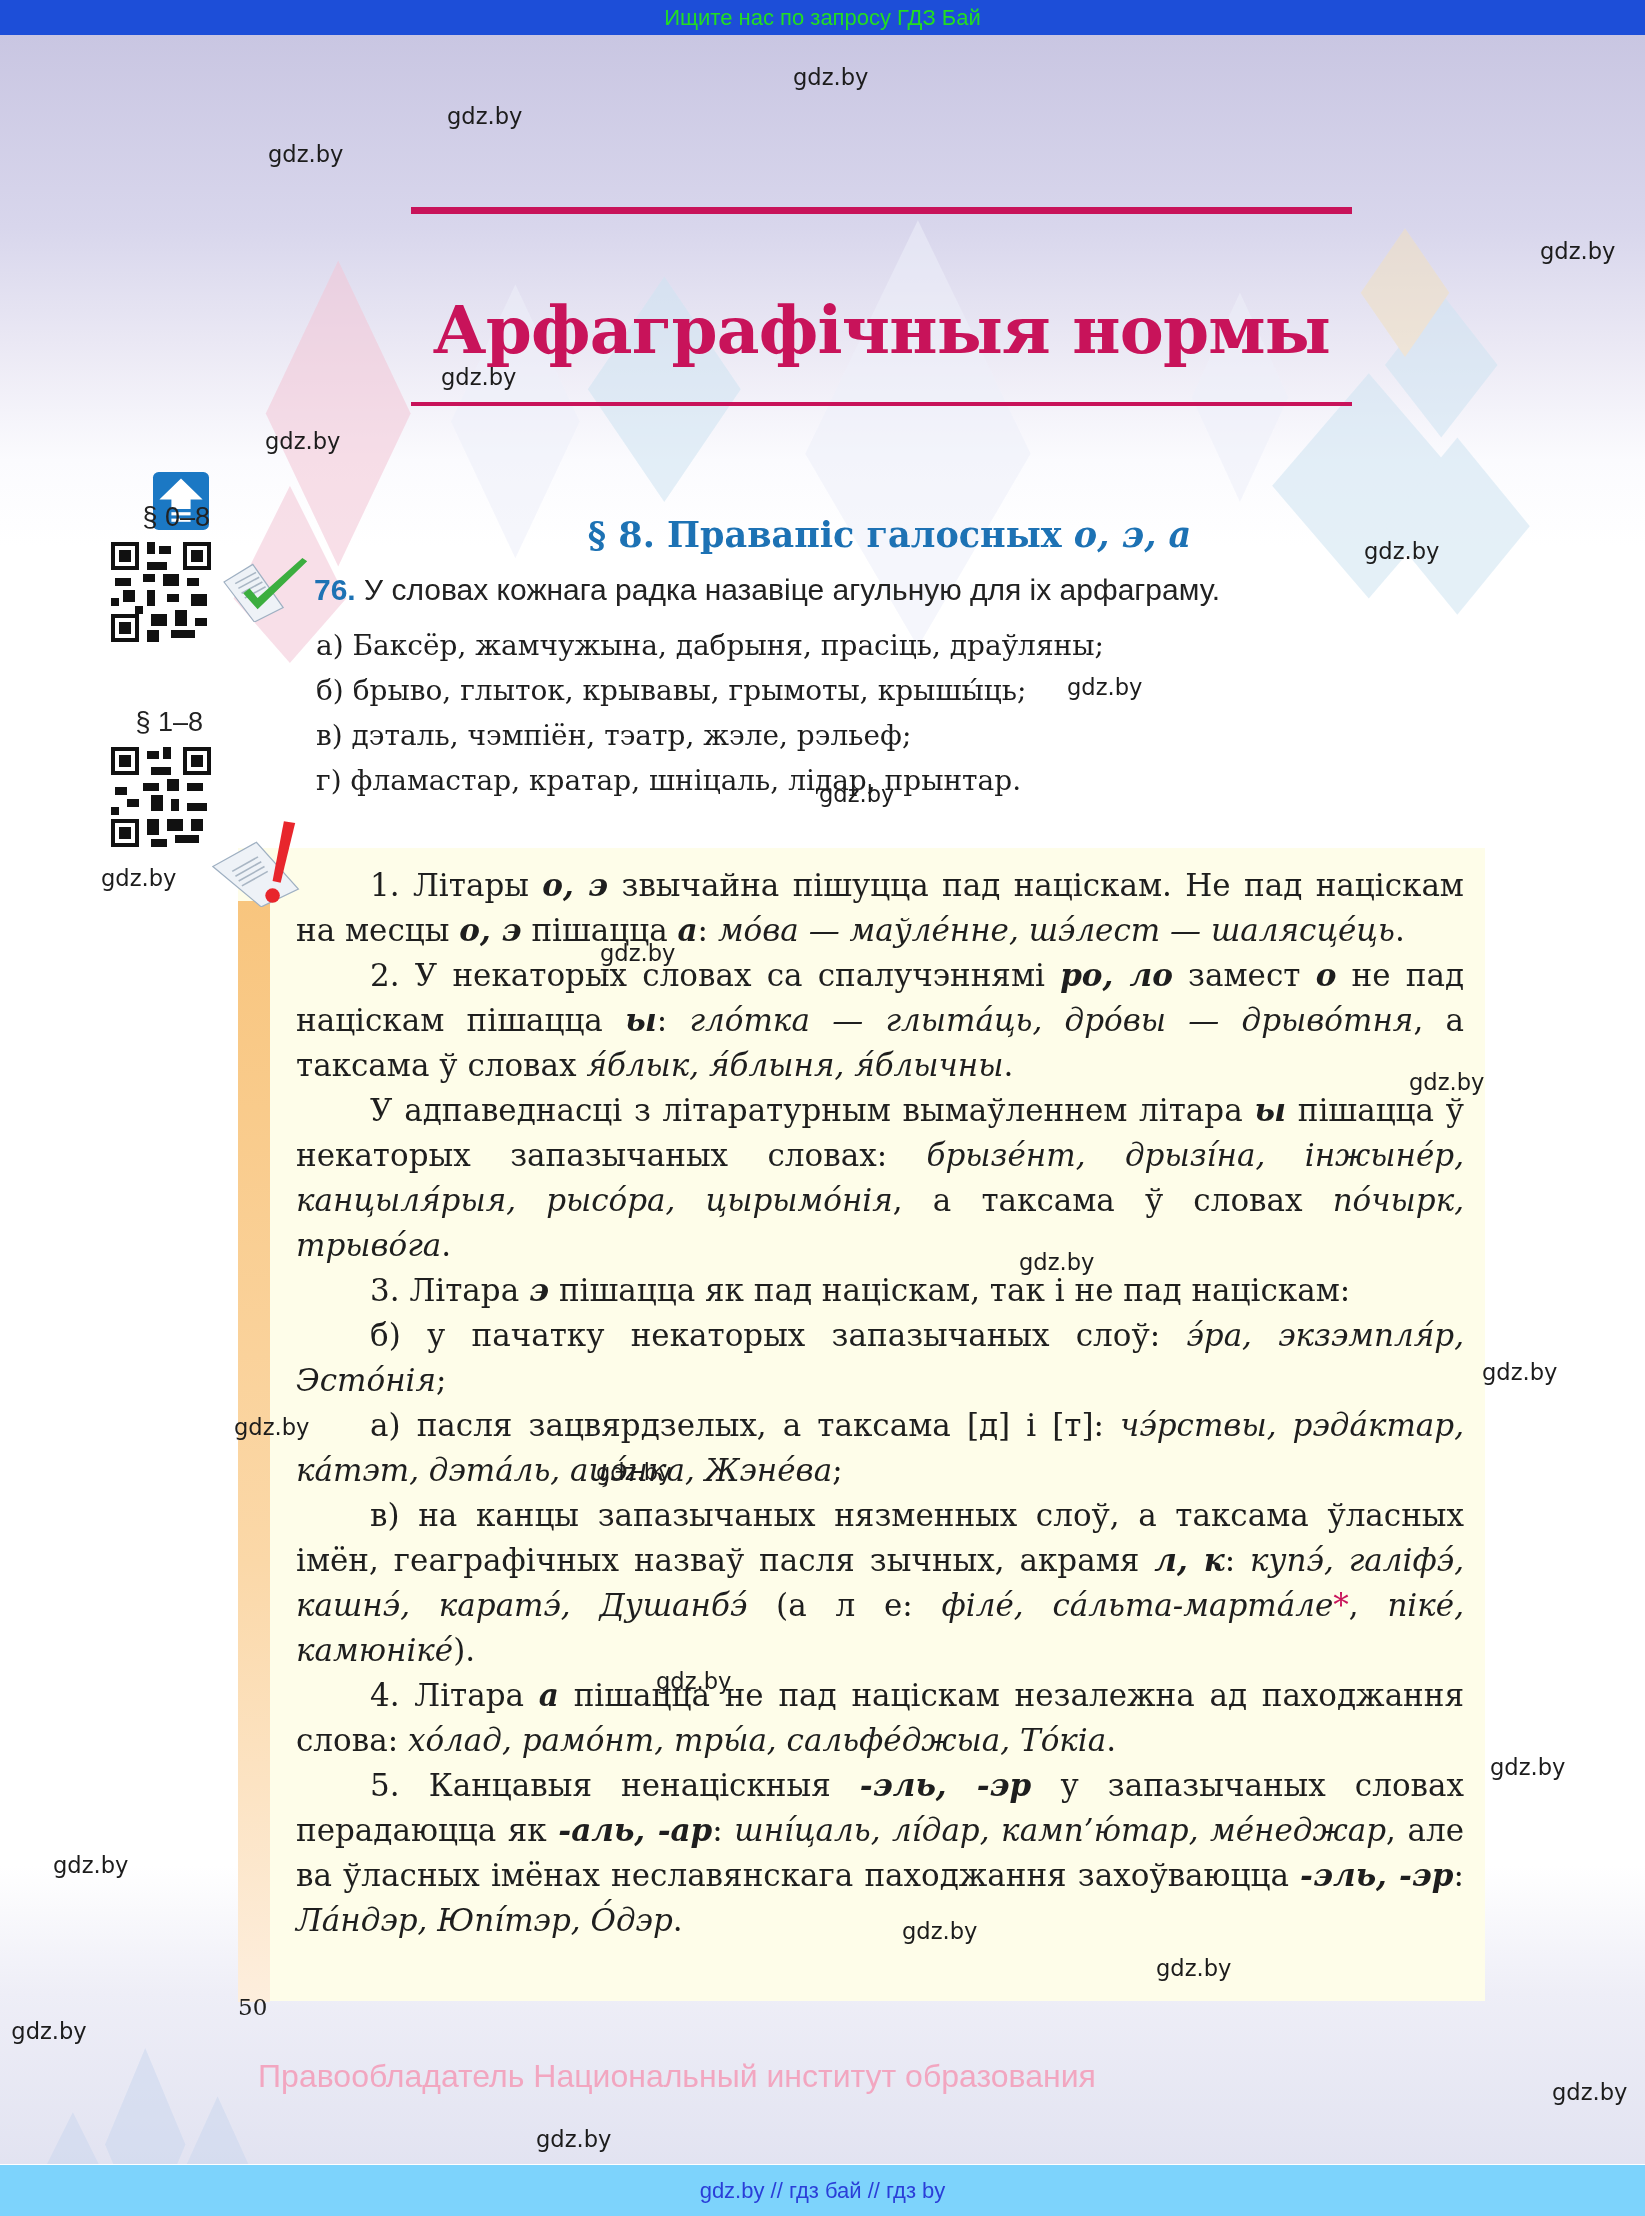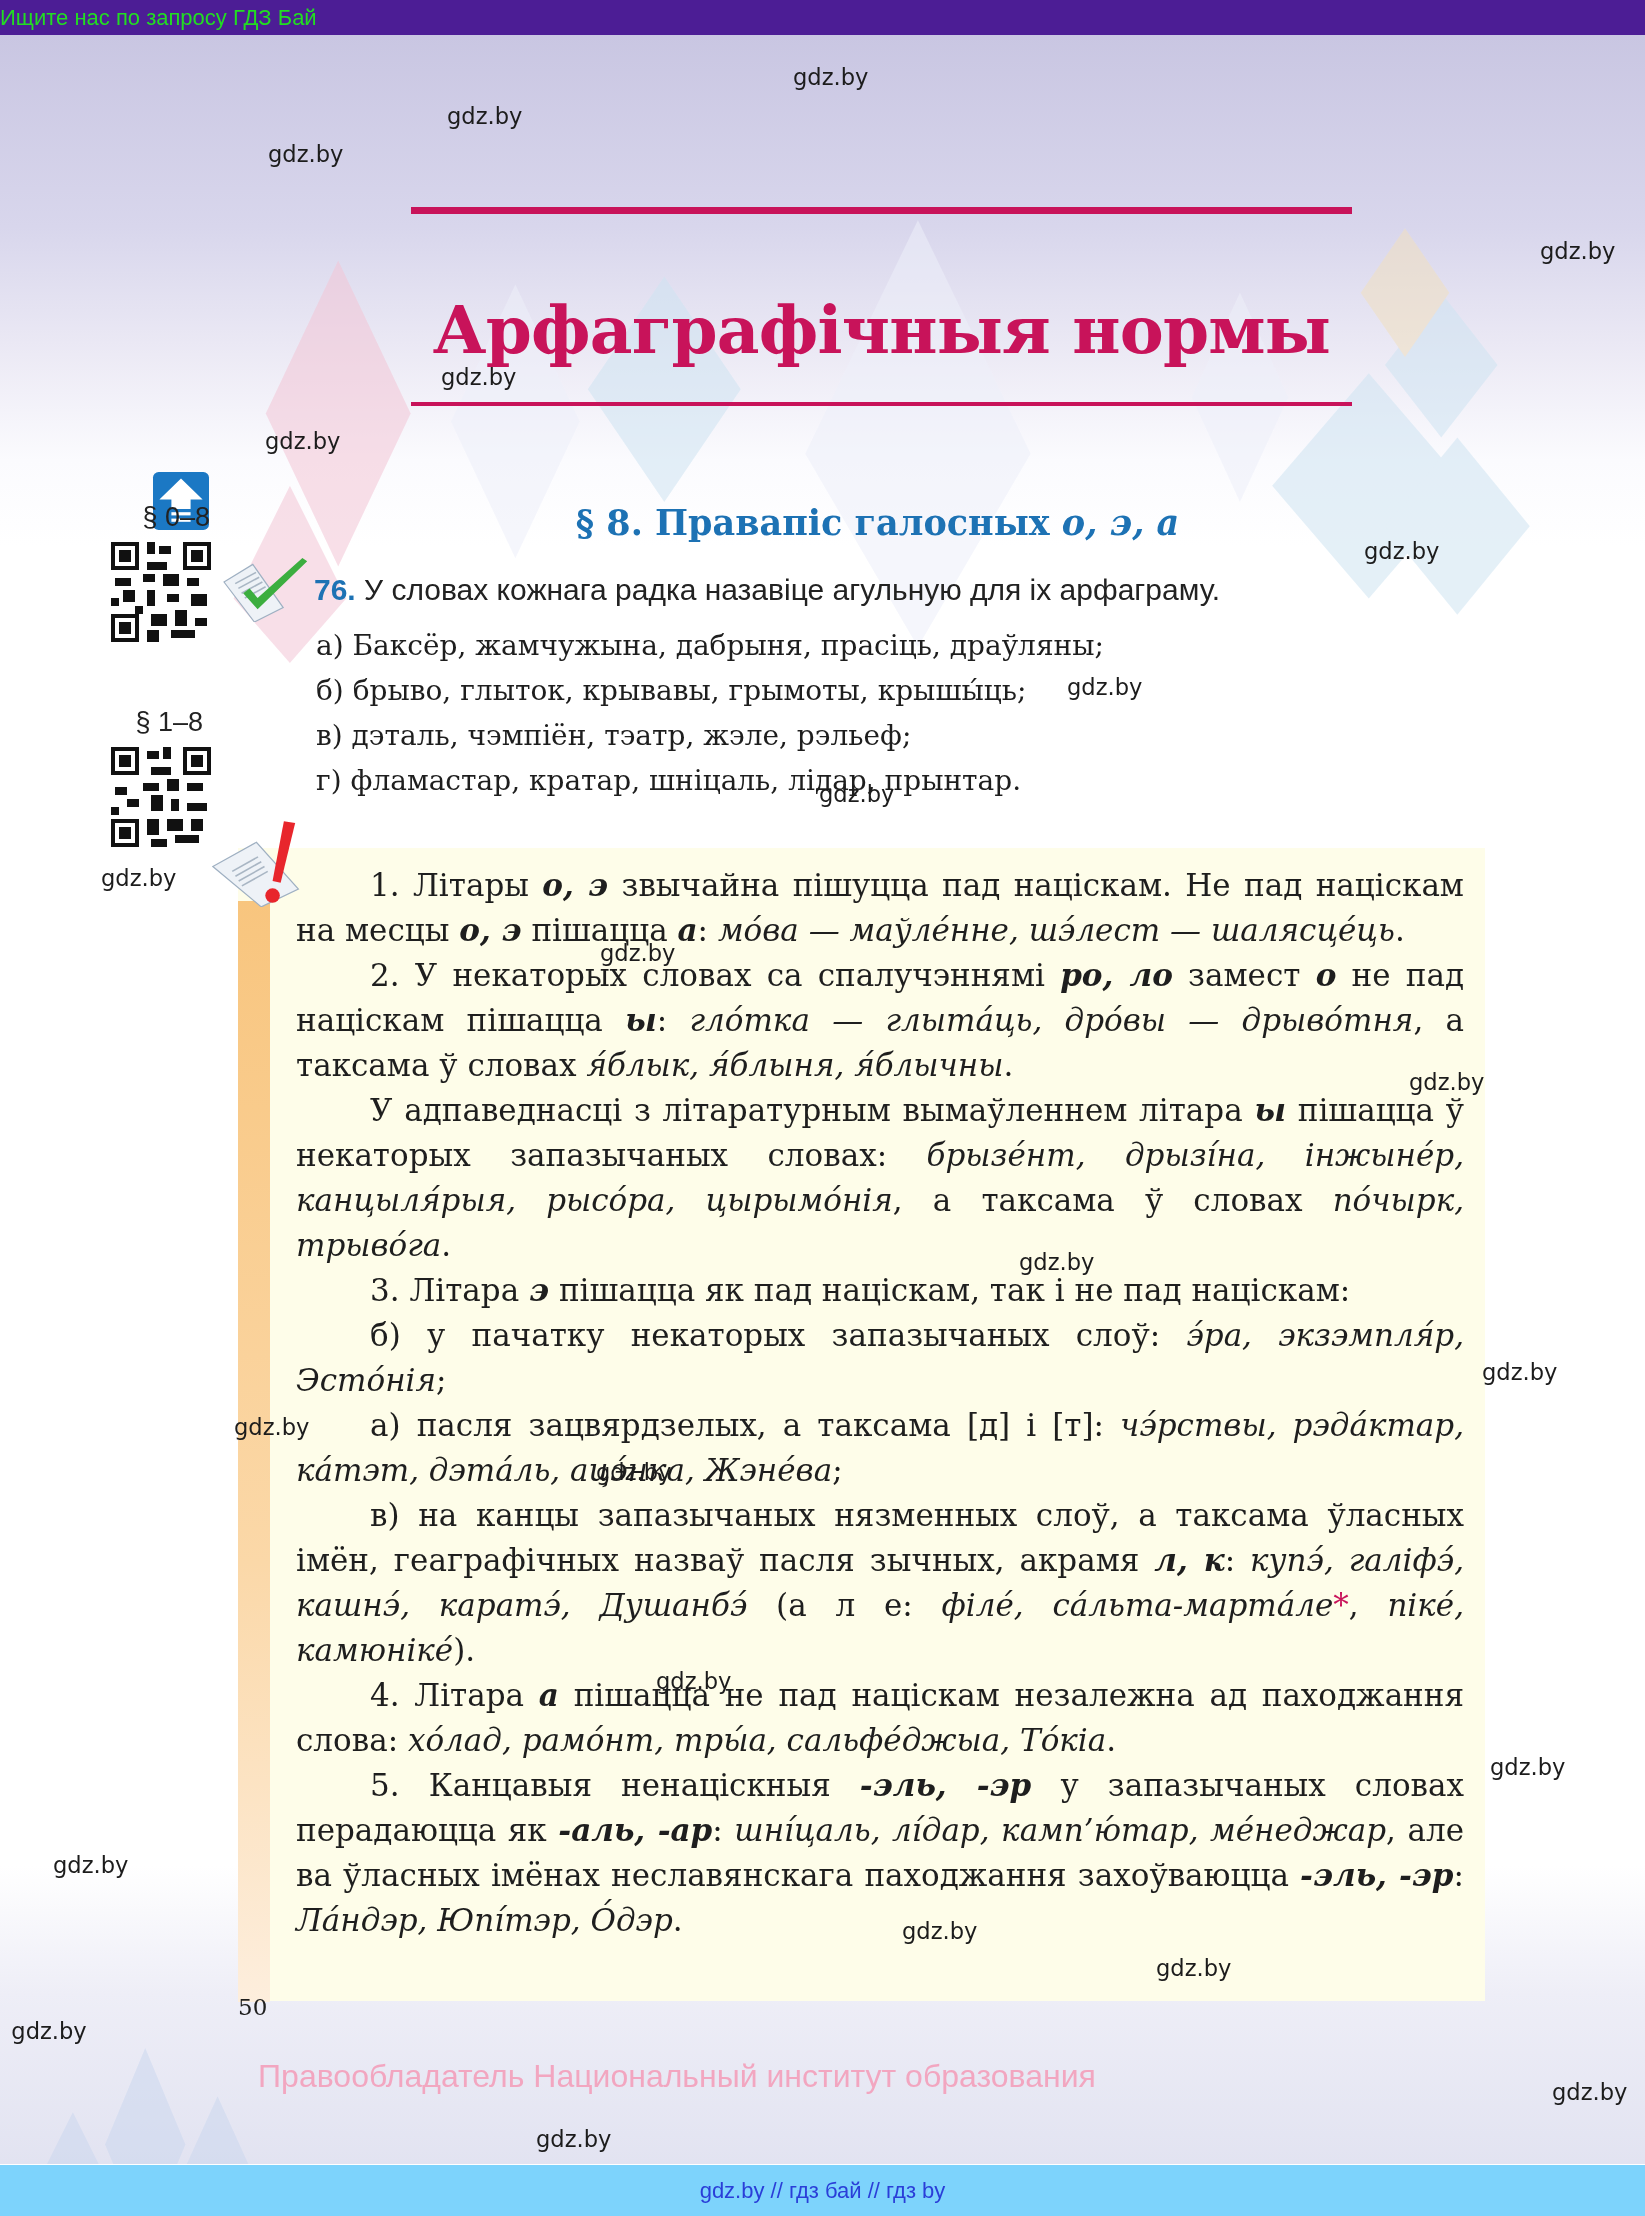--- a/index.html
+++ b/index.html
@@ -4,21 +4,21 @@
   <style>
     html, body { margin: 0; padding: 0; }
     body {
       width: 1645px; height: 2216px; position: relative; overflow: hidden;
       background: #ffffff;
       font-family: "DejaVu Serif", serif;
       color: #1e1e1e;
     }
     .top-banner {
       position: absolute; left: 0; top: 0; width: 1645px; height: 35px;
-      background: #4c1d95; 
+      background: #1d4ed8; text-align: center;
       font-family: "Liberation Sans", sans-serif; font-size: 22px; line-height: 35px;
       color: #22dd22;
     }
     .page {
       position: absolute; left: 0; top: 35px; width: 1645px; height: 2129px;
       background: linear-gradient(180deg, #c9c6e2 0%, #d8d6ec 9%, #eceaf5 15%, #fbfbfe 20%, #ffffff 24%, #ffffff 86%, #eeeef7 92%, #e2e3f1 100%);
       overflow: hidden;
     }
     .ornament { position: absolute; opacity: 0.55; }
     .bottom-banner {
@@ -193,21 +193,21 @@
         <rect x="19" y="14" width="5" height="2"></rect>
         <rect x="9" y="18" width="3" height="4"></rect>
       <rect x="14" y="18" width="4" height="3"></rect>
         <rect x="20" y="18" width="3" height="3"></rect>
         <rect x="10" y="23" width="4" height="2"></rect>
       <rect x="16" y="22" width="6" height="2"></rect>
         <rect x="0" y="15" width="2" height="2"></rect>
     </g>
   </svg>
 
-  <h2 class="section-title" style="margin:0;">
+  <h2 class="section-title" style="margin:12px;">
     <span>§ 8. Правапіс галосных </span><span class="it">о, э, а</span>
   </h2>
 
   <svg class="ex-icon" viewBox="0 0 112 80">
     <polygon points="6,30 42,8 80,62 44,80" fill="#eef2f7" stroke="#9fb0c2" stroke-width="1.5"></polygon>
     <g stroke="#a9b6c4" stroke-width="2">
       <line x1="20" y1="32" x2="46" y2="18"></line>
         <line x1="24" y1="38" x2="50" y2="24"></line>
       <line x1="28" y1="44" x2="54" y2="30"></line>
         <line x1="32" y1="50" x2="58" y2="36"></line>

